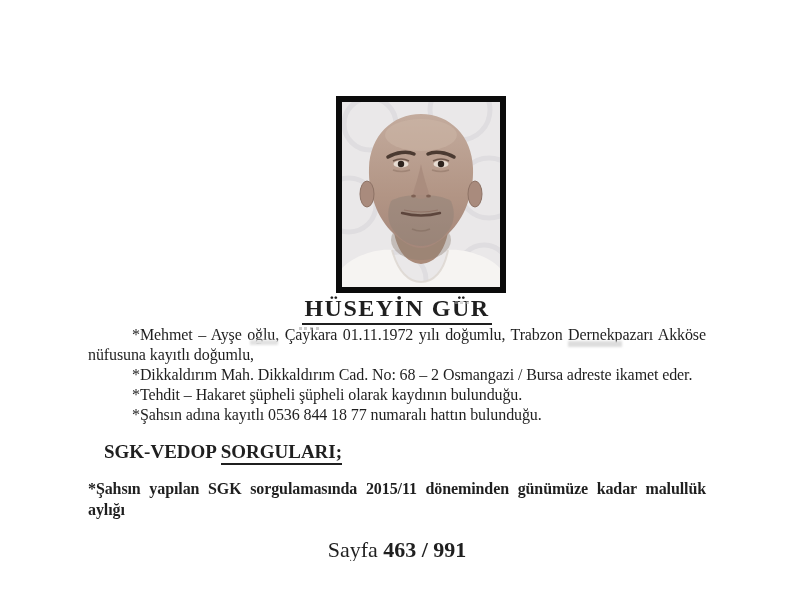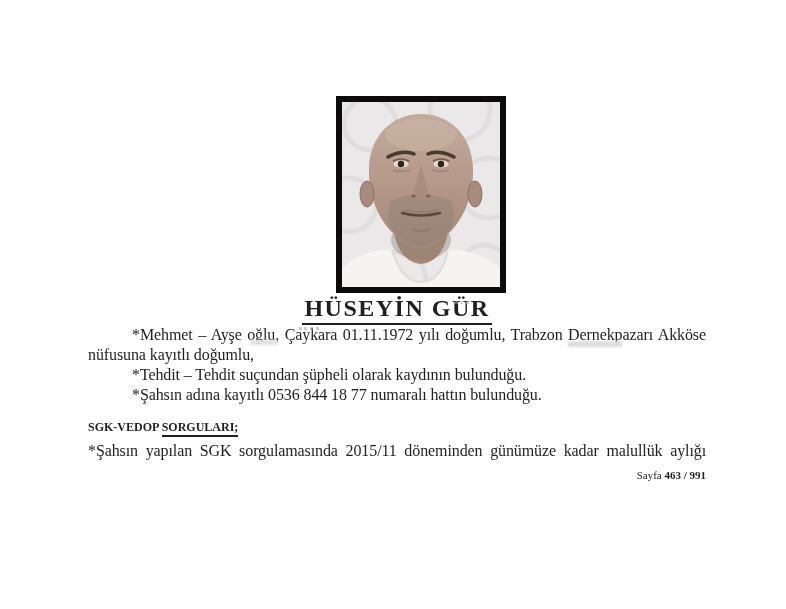--- a/index.html
+++ b/index.html
@@ -42,30 +42,30 @@
   }
   .bline.justify{
     white-space:normal;
     text-align:justify;
     text-align-last:justify;
   }
   .bline.indent{padding-left:44px;}
 
   .sgk{margin-top:12px;}
   .sgk-heading{
-    margin:0;font-size:12px;font-weight:bold;line-height:21px;
+    margin:16px;font-size:19px;font-weight:bold;line-height:21px;
   }
   .sgk-underline{border-bottom:2px solid #1f1f1f;padding-bottom:1px;}
-  .sgk .bline{line-height:21px;}
+  .sgk .bline{line-height:21px;font-weight:bold;}
   .sgk-body{margin-top:2px;}
 
   .footer{
-    margin-top:4px;
-    text-align:right;
-    font-size:11px;line-height:20px;
+    margin-top:20px;
+    text-align:center;
+    font-size:22px;line-height:20px;
   }
   .footer b{font-weight:bold;}
 
   
   .artifact{position:absolute;pointer-events:none;}
   .a-dots1{left:299px;top:327px;width:20px;border-top:3px dotted #a3a3a3;opacity:.55;}
   .a-smudge1{left:250px;top:340px;width:28px;height:5px;background:#e2e2e2;filter:blur(1px);}
   .a-smudge2{left:568px;top:341px;width:54px;height:6px;background:#dddddd;filter:blur(1px);}
   .a-dots2{left:455px;top:301px;width:14px;border-top:3px dotted #b5b5b5;opacity:.5;}
 </style>
@@ -140,21 +140,22 @@
       </svg>
     </div>
 
     <div class="title-row">
       <span class="doc-title">HÜSEYİN GÜR</span>
     </div>
 
     <div class="details">
       <p class="bline justify indent">*Mehmet – Ayşe oğlu, Çaykara 01.11.1972 yılı doğumlu, Trabzon Dernekpazarı Akköse</p>
       <p class="bline">nüfusuna kayıtlı doğumlu,</p>
-      <p class="bline indent">*Tehdit – Tehdit suçundan şüpheli olarak kaydının bulunduğu.</p>
+      <p class="bline indent">*Dikkaldırım Mah. Dikkaldırım Cad. No: 68 – 2 Osmangazi / Bursa adreste ikamet eder.</p>
+      <p class="bline indent">*Tehdit – Hakaret şüpheli şüpheli olarak kaydının bulunduğu.</p>
       <p class="bline indent">*Şahsın adına kayıtlı 0536 844 18 77 numaralı hattın bulunduğu.</p>
     </div>
 
     <div class="sgk">
       <p class="sgk-heading"><span>SGK-VEDOP</span> <span class="sgk-underline">SORGULARI;</span></p>
       <div class="sgk-body">
         <p class="bline justify">*Şahsın yapılan SGK sorgulamasında 2015/11 döneminden günümüze kadar malullük aylığı</p>
       </div>
     </div>
 

